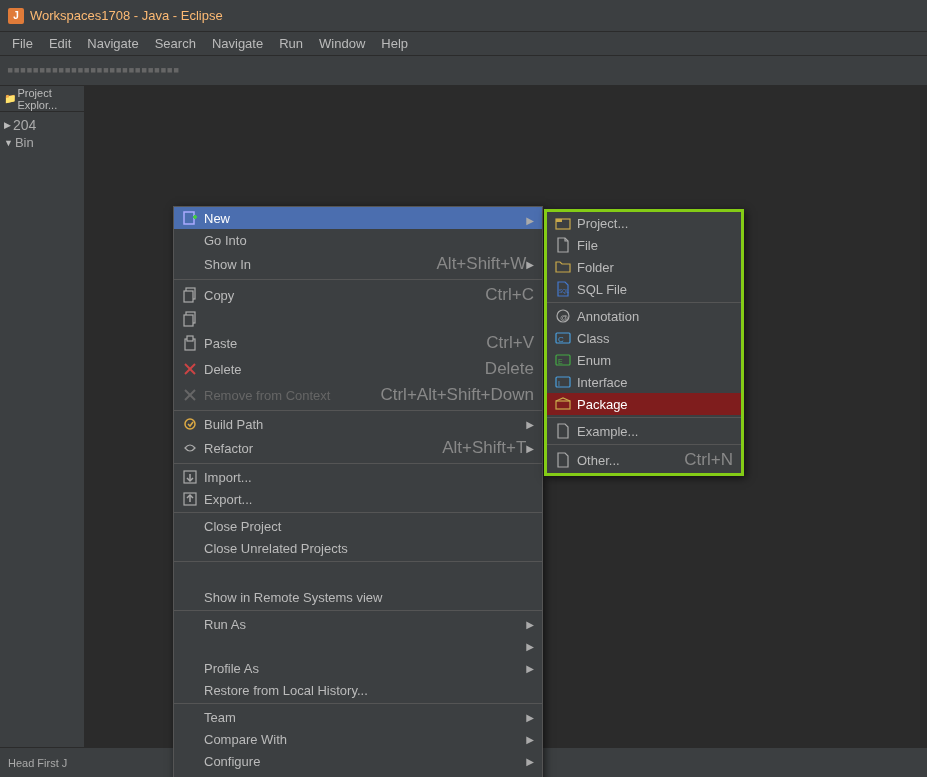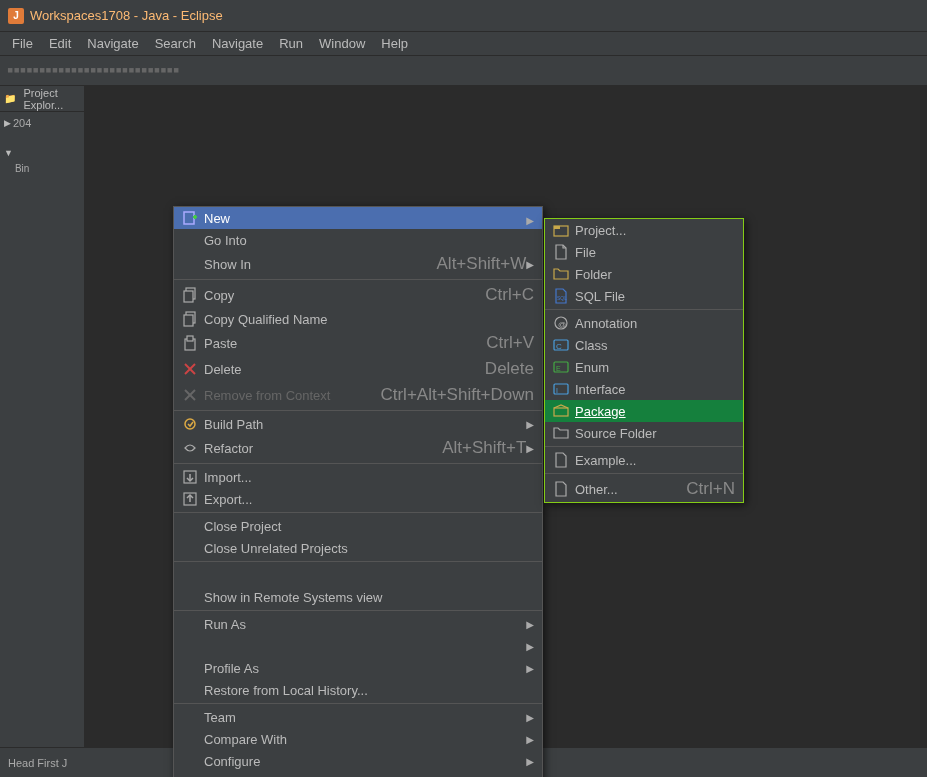--- a/index.html
+++ b/index.html
@@ -153,31 +153,30 @@
     }
     .ctx-new-header {
       background: #4b6eaf;
       color: white;
       align-items: flex-end;
     }
 
     
     .submenu {
       position: absolute;
-      top: 11px;
+      top: 2px;
       left: 370px;
       width: 200px;
       background: #3c3f41;
-      border: 1px solid #84cc16;
+      border: 3px solid #84cc16;
       box-shadow: 2px 2px 8px rgba(0,0,0,0.6);
       z-index: 101;
     }
     .submenu .ctx-item.highlighted {
-      background: #15803d;
-      text-decoration: underline;
+      background: #7f1d1d;
     }
 
     
     .bottom-bar {
       position: absolute;
       bottom: 0;
       left: 0; right: 0;
       height: 30px;
       background: #3c3f41;
       border-top: 1px solid #2b2b2b;
@@ -211,30 +210,30 @@
 
 <div class="toolbar">
   <span style="color:#666; font-size:18px; margin:0 3px;">▪▪▪▪▪▪▪▪▪▪▪▪▪▪▪▪▪▪▪▪▪▪▪▪▪▪▪</span>
 </div>
 
 <div class="main-area">
 
   <div class="sidebar">
     <div class="sidebar-panel-header">
       <span style="font-size:10px;">📁</span>
-      <span style="margin-left:7px; font-size:11px;">Project Explor...</span>
+      <span style="margin-left:1px; font-size:11px;">Project Explor...</span>
     </div>
     <div class="tree-area">
       <div class="tree-item">
         <span class="arrow">▶</span>
-        <span style="font-size:11px; color:#aaa;">204</span>
+        <span style="font-size:14px; color:#aaa;">204</span>
       </div>
       <div class="tree-item">
         <span class="arrow">▼</span>
-        <span style="font-size:10px; color:#aaa;margin-top:32px;">Bin</span>
+        <span style="font-size:13px; color:#aaa;">Bin</span>
       </div>
     </div>
   </div>
 
   <div style="flex:1; background:#2b2b2b; position:relative;">
 
     <div class="context-menu">
 
       <div class="ctx-item ctx-new-header highlighted">
         <div class="ctx-icon">
@@ -273,21 +272,20 @@
         <span class="ctx-shortcut">Ctrl+C</span>
       </div>
 
       <div class="ctx-item">
         <div class="ctx-icon">
           <svg width="16" height="16" viewBox="0 0 16 16">
               <rect x="4" y="1" width="9" height="11" fill="none" stroke="#aaaaaa" stroke-width="1.2"></rect>
               <rect x="2" y="4" width="9" height="11" fill="#3c3f41" stroke="#aaaaaa" stroke-width="1.2"></rect>
             </svg>
         </div>
-        <span class="ctx-label">Copy Qualified Name</span>
       </div>
 
       <div class="ctx-item">
         <div class="ctx-icon">
           <svg width="16" height="16" viewBox="0 0 16 16">
               <rect x="3" y="4" width="10" height="11" fill="none" stroke="#aaaaaa" stroke-width="1.2"></rect>
               <rect x="5" y="1" width="6" height="5" fill="#3c3f41" stroke="#aaaaaa" stroke-width="1.2"></rect>
             </svg>
         </div>
         <span class="ctx-label">Paste</span>
@@ -524,28 +522,20 @@
         <div class="ctx-item highlighted">
           <div class="ctx-icon">
             <svg width="16" height="16" viewBox="0 0 16 16">
                 <rect x="1" y="5" width="14" height="8" fill="none" stroke="#c8a84b" stroke-width="1.2"></rect>
                 <polyline points="1,5 8,2 15,5" fill="none" stroke="#c8a84b" stroke-width="1.2"></polyline>
               </svg>
           </div>
           <span class="ctx-label">Package</span>
         </div>
 
-        <div class="ctx-item">
-          <div class="ctx-icon">
-            <svg width="16" height="16" viewBox="0 0 16 16">
-                <path d="M1 4 L1 13 L15 13 L15 5 L7 5 L5 3 L1 3 Z" fill="none" stroke="#aaaaaa" stroke-width="1.2"></path>
-              </svg>
-          </div>
-          <span class="ctx-label">Source Folder</span>
-        </div>
 
         <div class="ctx-separator"></div>
 
         <div class="ctx-item">
           <div class="ctx-icon">
             <svg width="16" height="16" viewBox="0 0 16 16">
                 <path d="M3 1 L10 1 L13 4 L13 15 L3 15 Z" fill="none" stroke="#aaaaaa" stroke-width="1.2"></path>
               </svg>
           </div>
           <span class="ctx-label">Example...</span>

